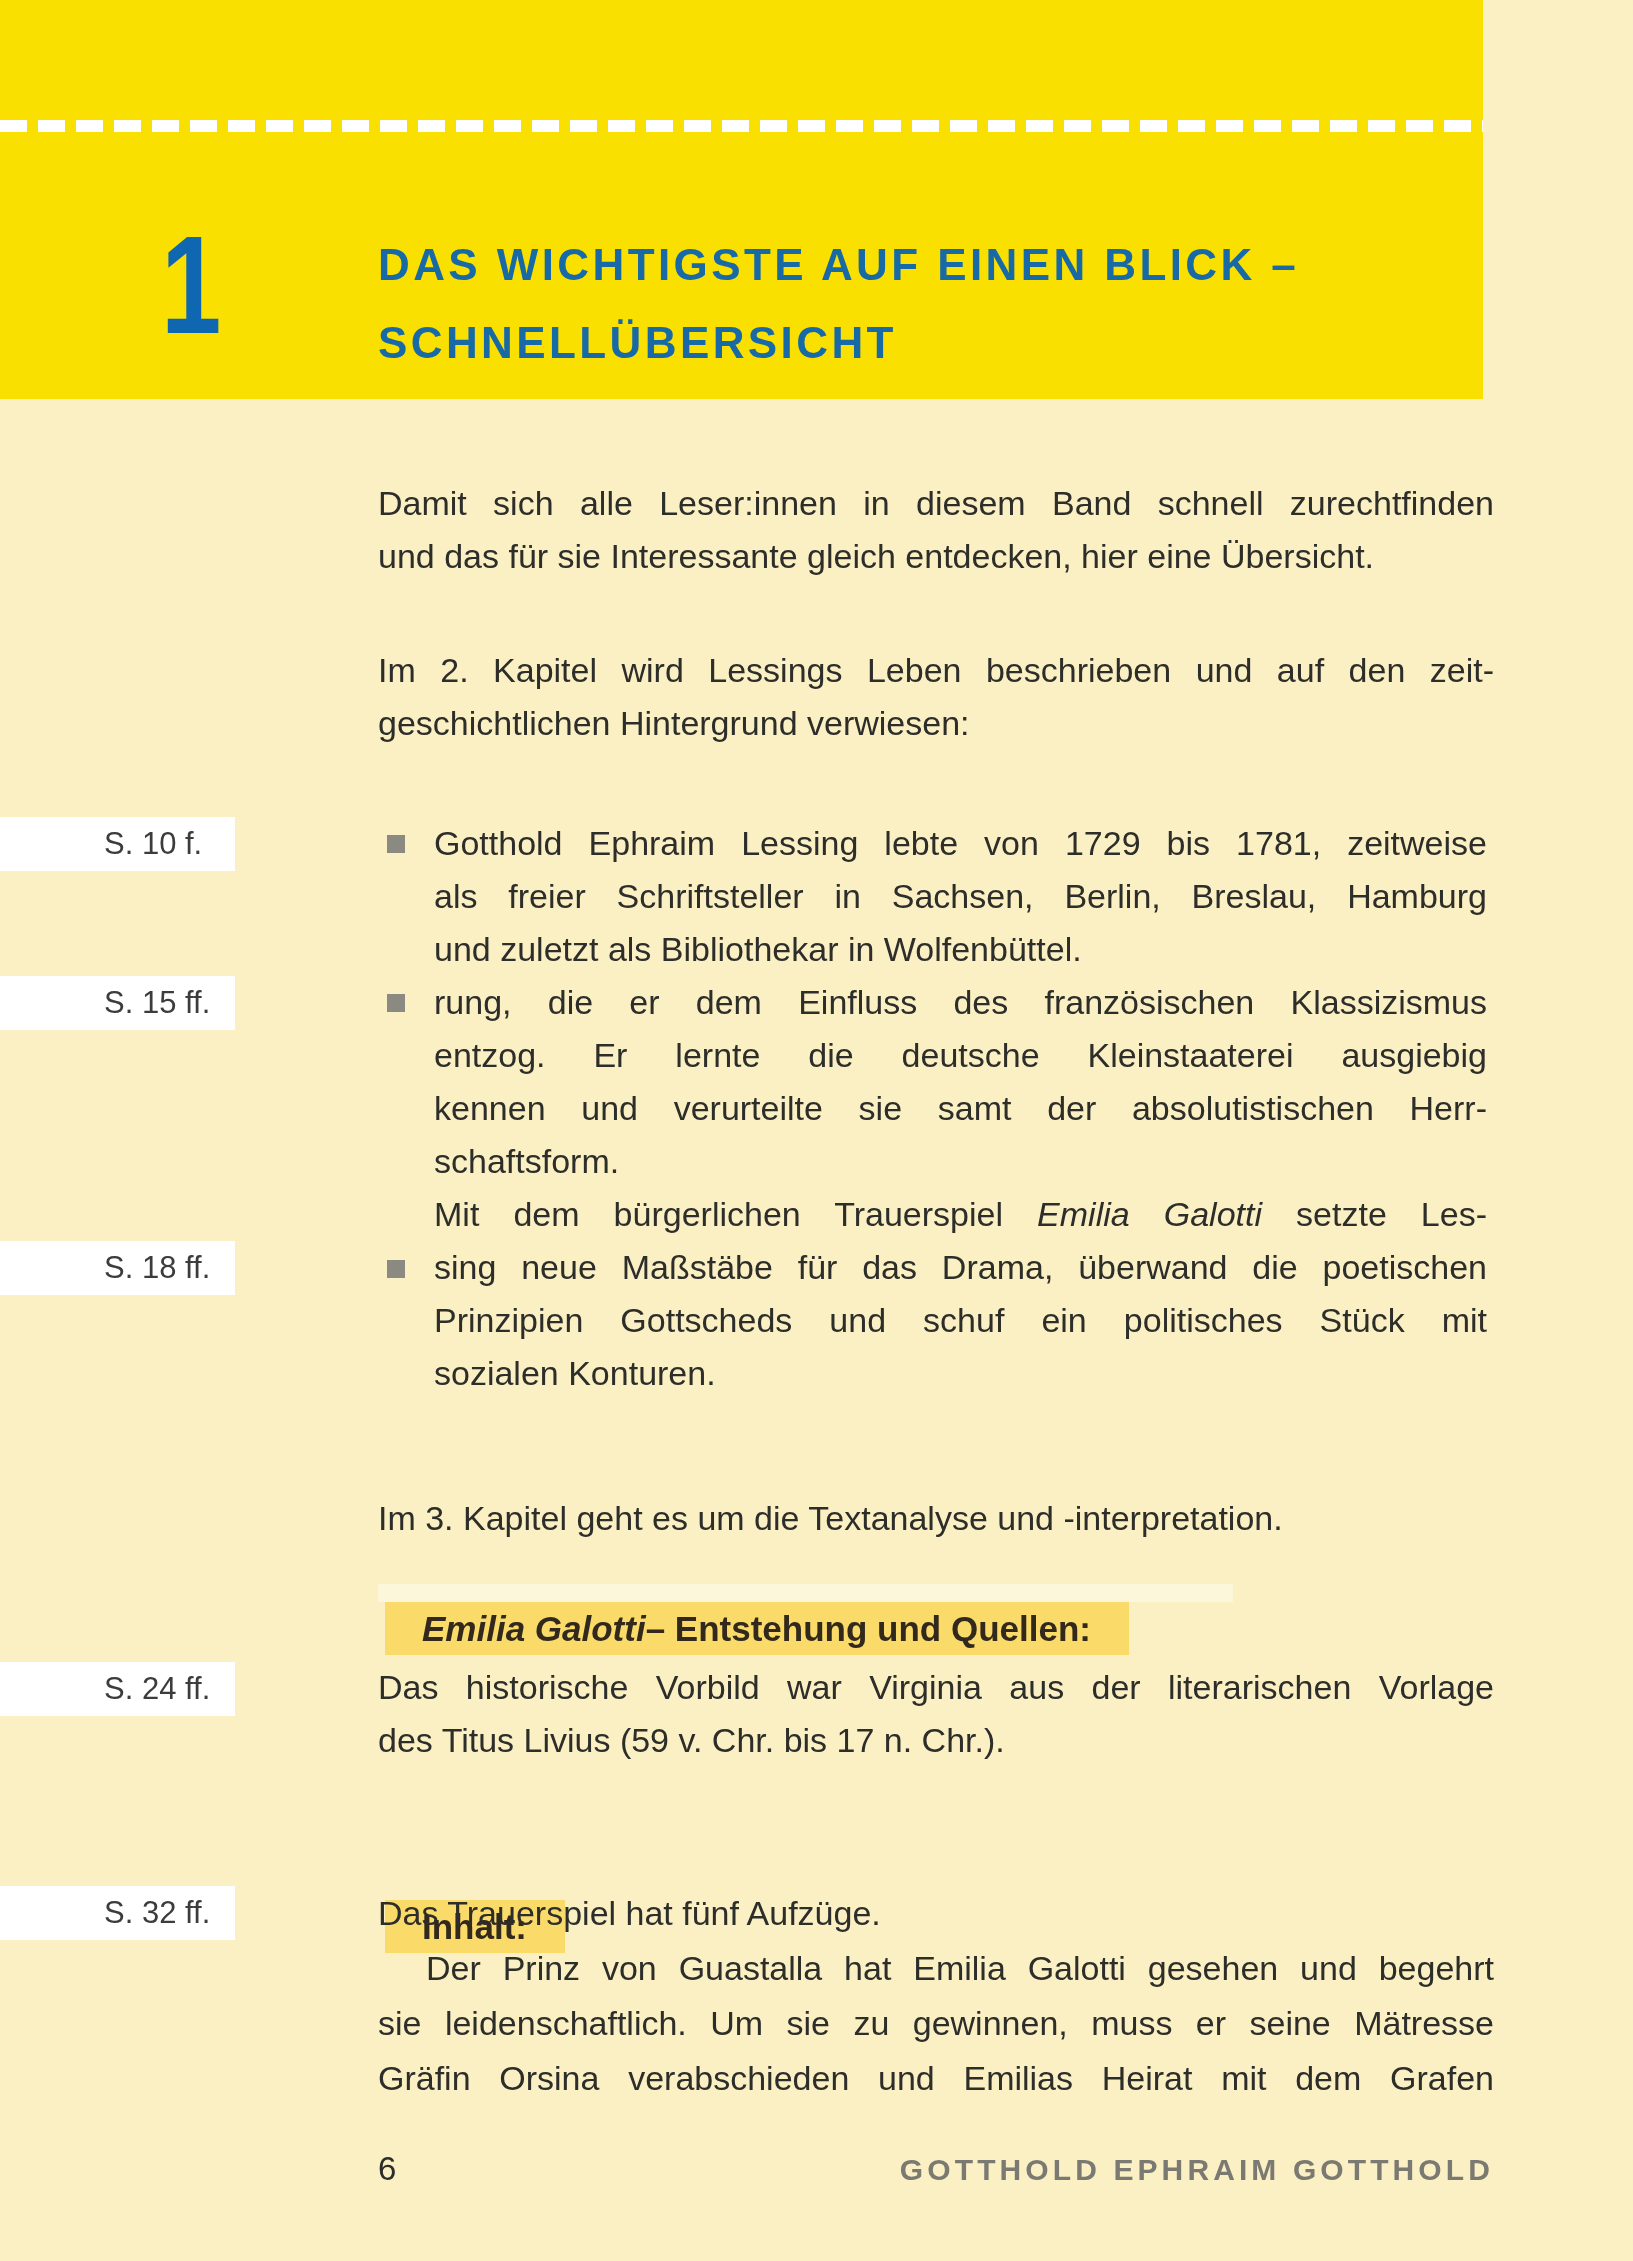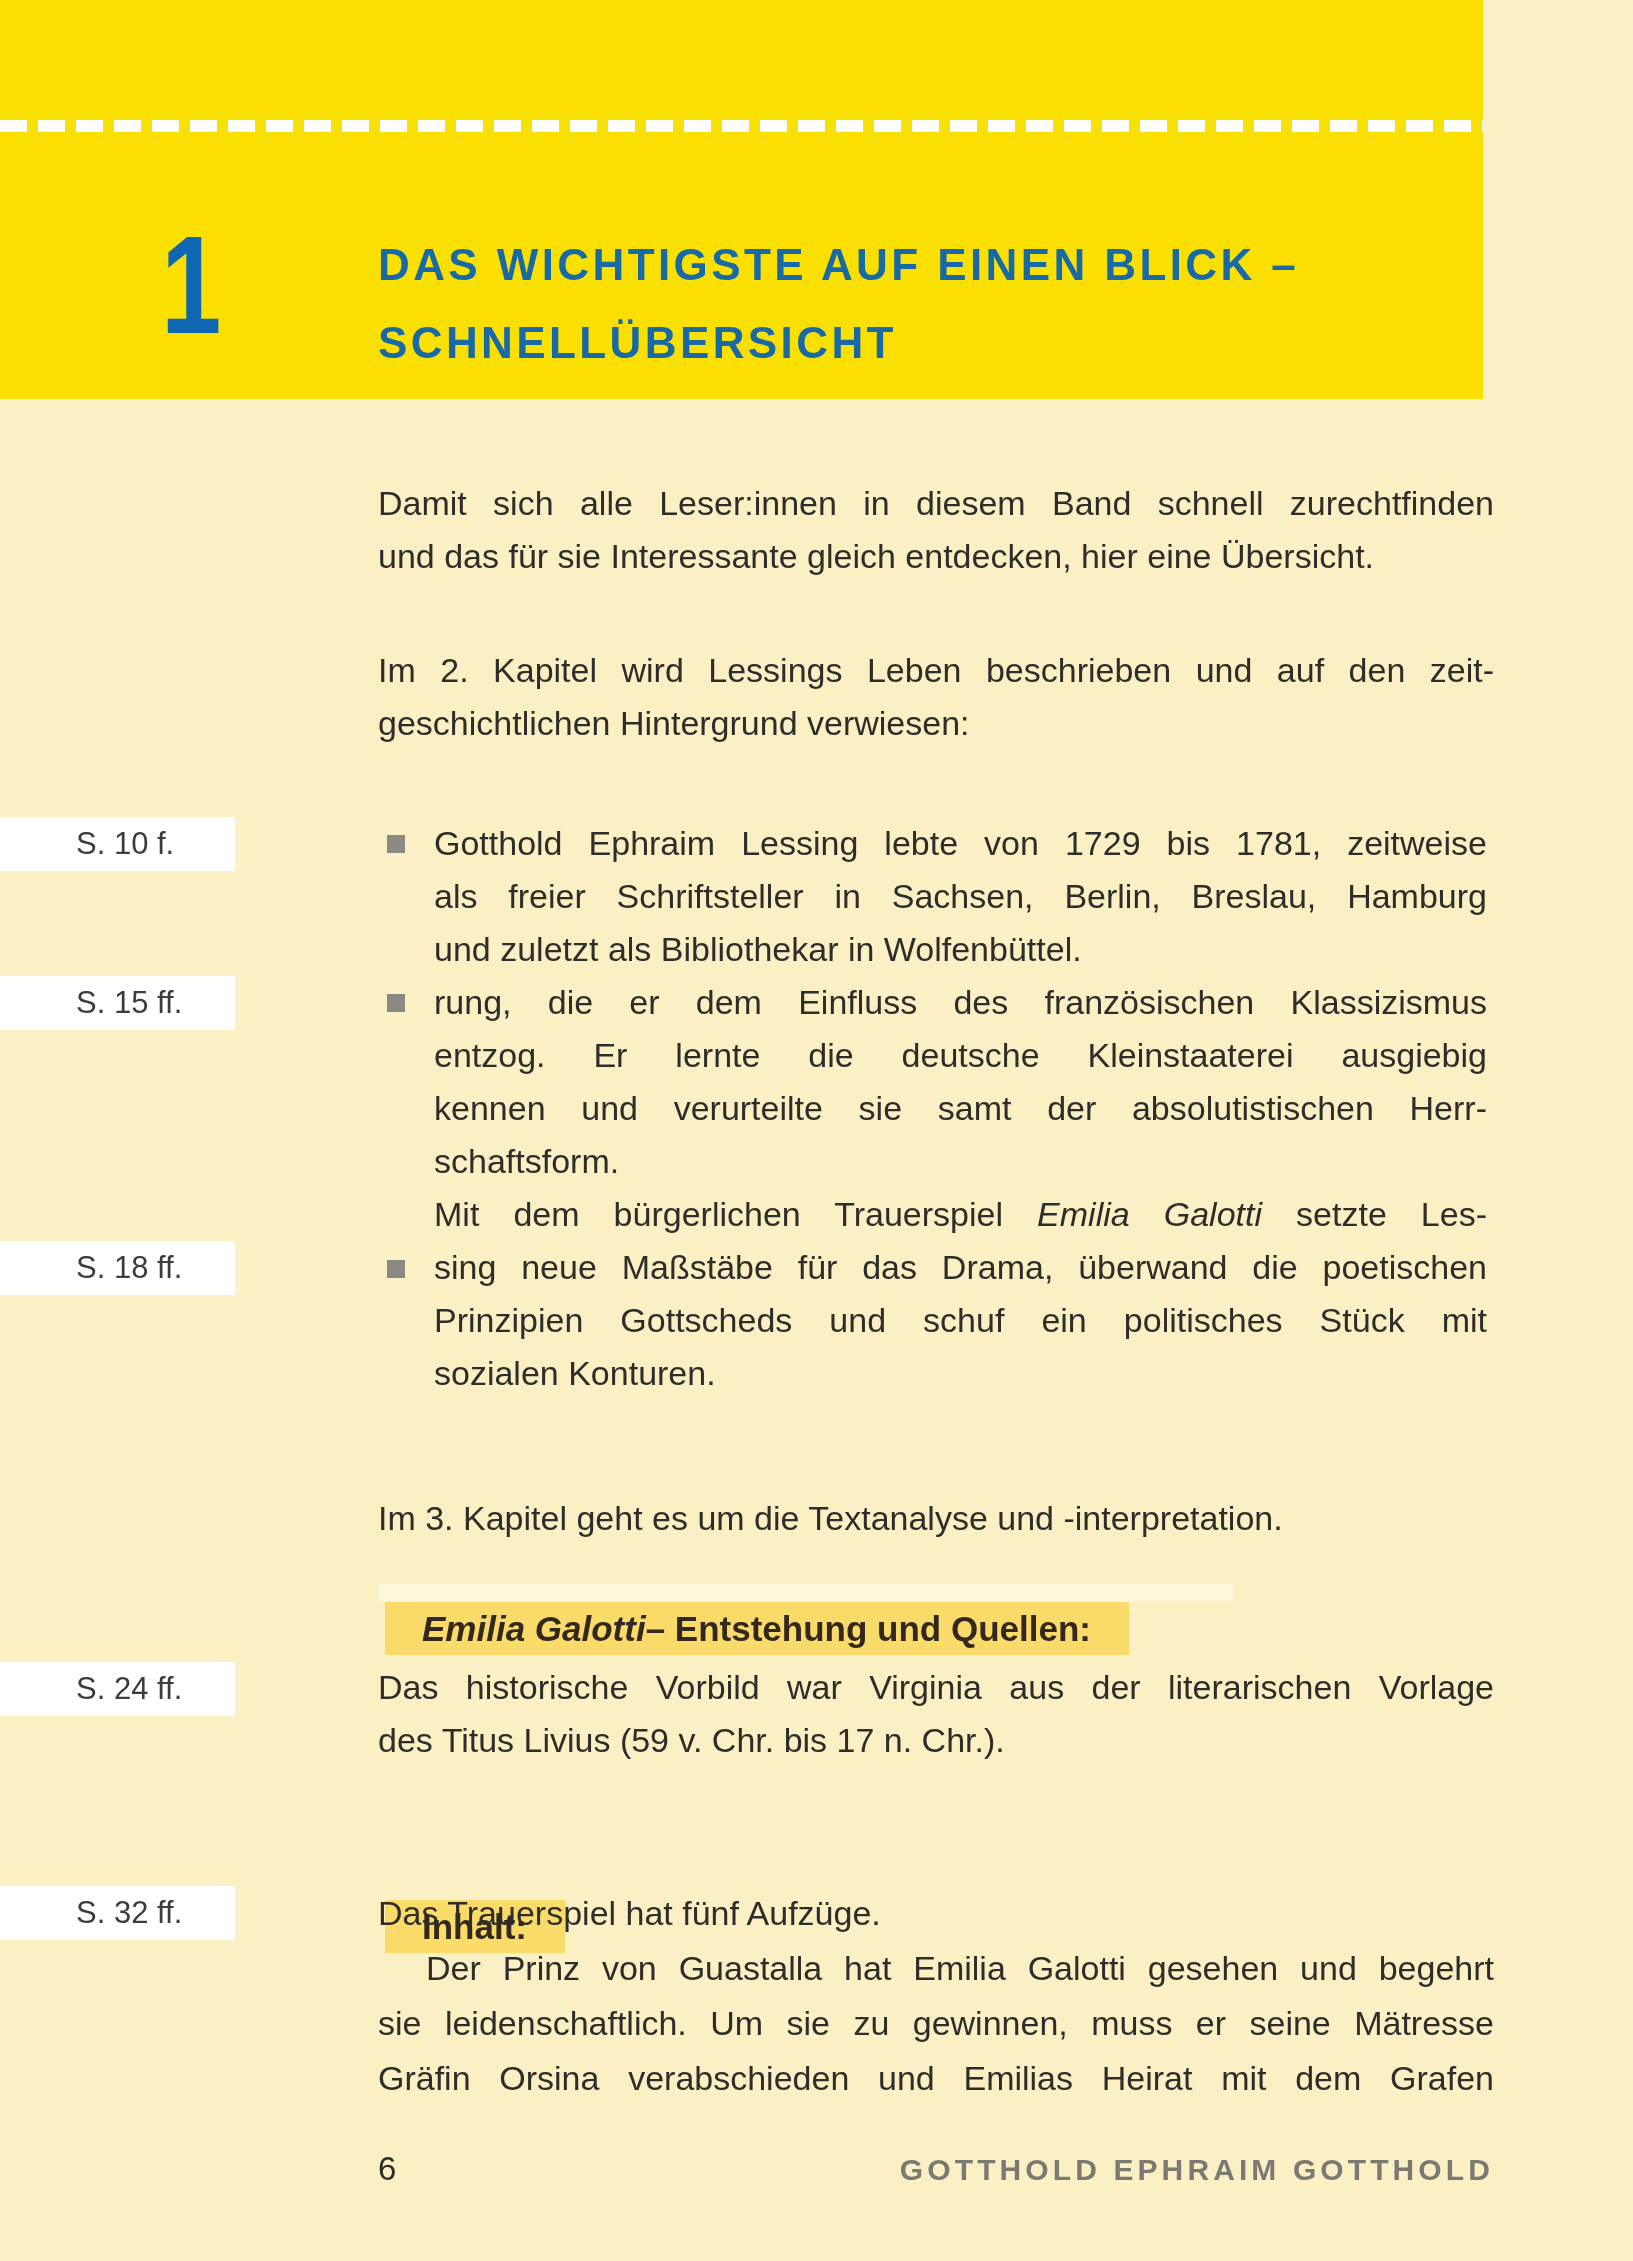--- a/index.html
+++ b/index.html
@@ -34,21 +34,21 @@
   .pl.plain{text-align:right;text-align-last:left;}
   .body-block{position:absolute;left:378px;width:1116px;font-size:34px;}
   .list-block{position:absolute;left:434px;width:1053px;font-size:34px;}
   .indent1{text-indent:48px;}
   .lh81 .pl{line-height:55px;}
   
   .sqbullet{position:absolute;left:387px;width:17.7px;height:17.7px;background:#8A8A82;}
   
   .mlabel{
     position:absolute;left:0;width:235px;height:54px;background:#FFFFFF;
-    display:flex;align-items:center;box-sizing:border-box;padding-left:76px;
+    display:flex;align-items:center;box-sizing:border-box;padding-left:104px;
     font-size:31px;color:#3C3C3C;
   }
   
   .hl{
     position:absolute;left:385px;height:53px;background:#FADB69;
     display:flex;align-items:center;box-sizing:border-box;padding:0 38px 0 37px;
     font-size:35px;font-weight:bold;color:#32291C;white-space:nowrap;
   }
   .hl em{font-style:italic;}
   .sheen{position:absolute;left:378px;width:855px;height:17.7px;background:rgba(255,255,255,0.40);}

